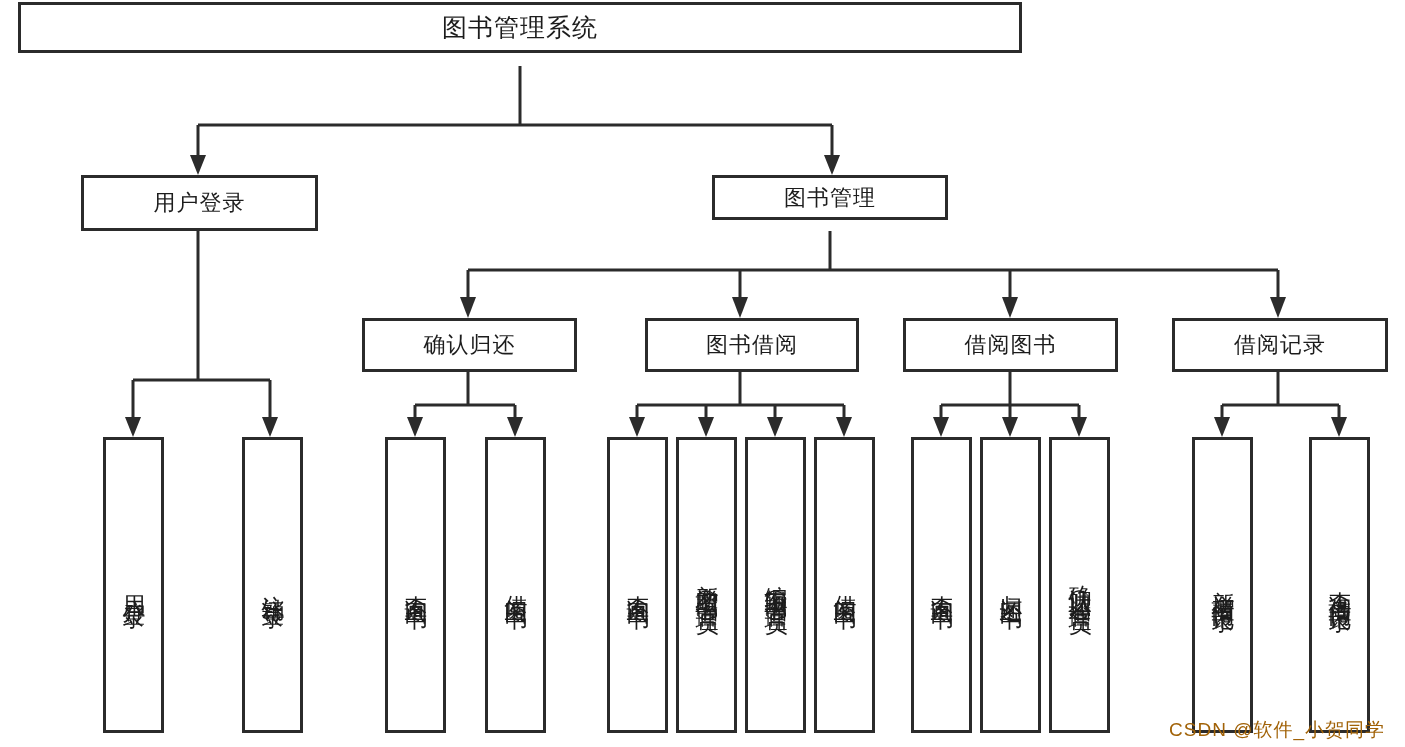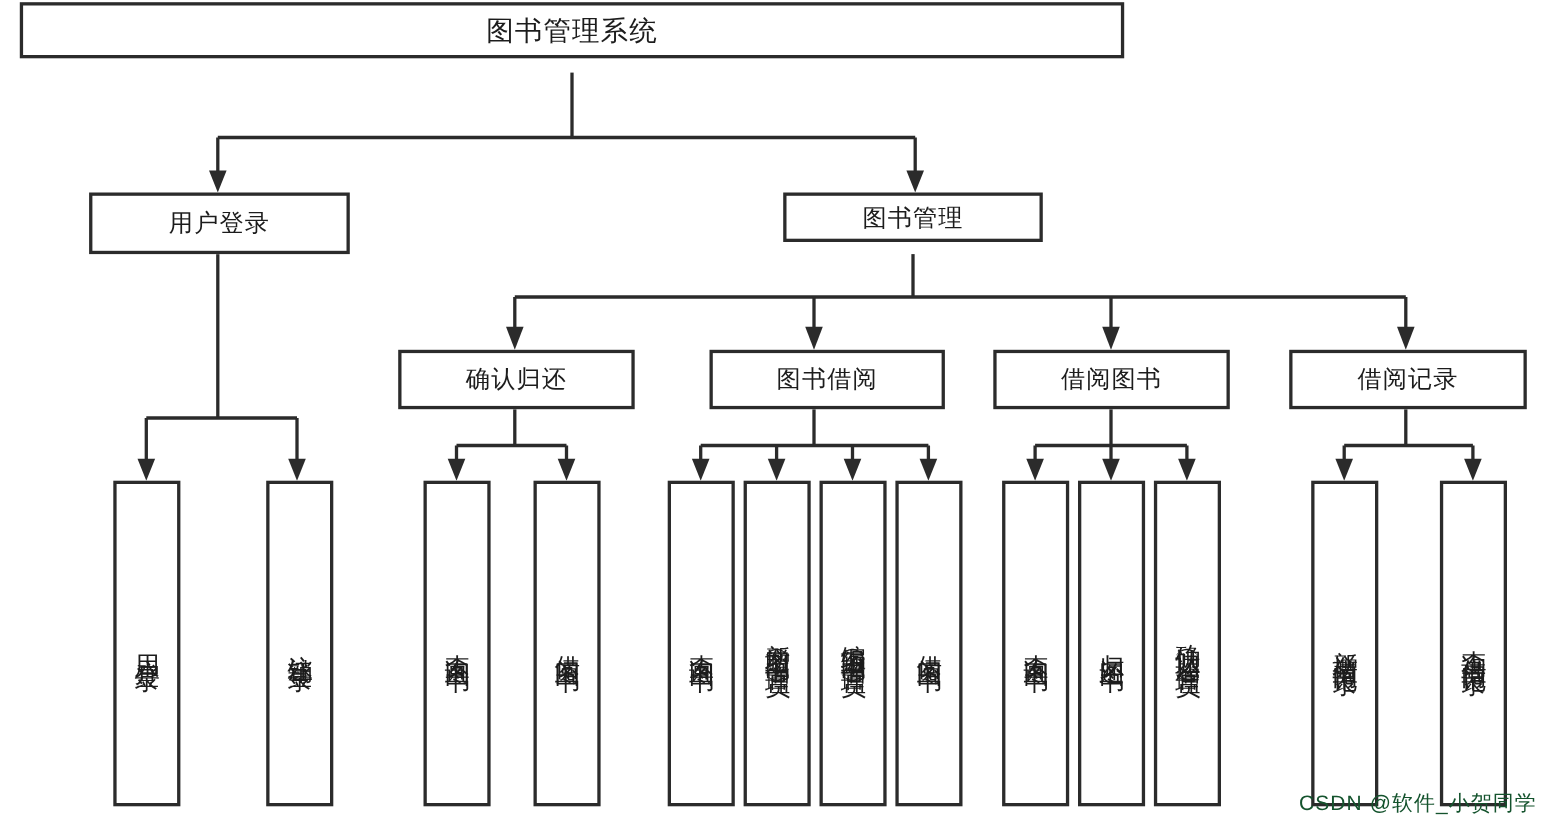--- a/index.html
+++ b/index.html
@@ -56,24 +56,24 @@
   .leaf-text{
     writing-mode:vertical-rl;
     text-orientation:upright;
     letter-spacing:4px;
     display:block;
   }
 
   
   #watermark{
     position:absolute;
-    right:8px;
+    right:20px;
     bottom:4px;
     font-size:19px;
-    color:#14532d;
+    color:#a16207;
     letter-spacing:1px;
     z-index:3;
     white-space:nowrap;
   }
 </style>
 </head>
 <body>
 
 <div id="canvas">
 

